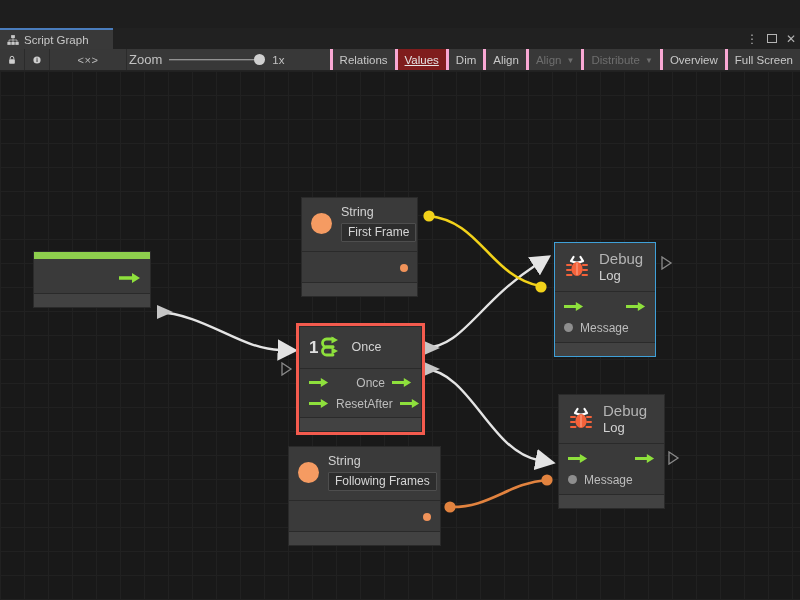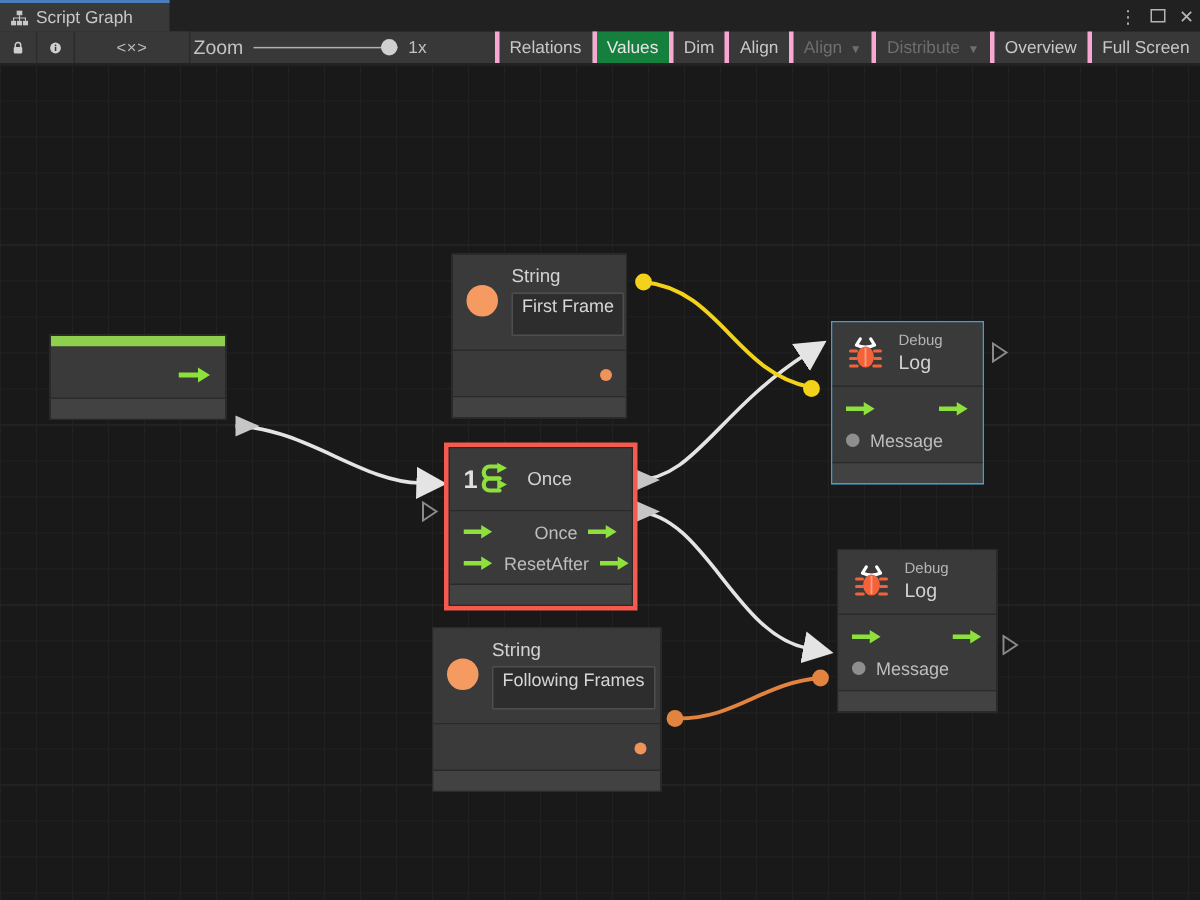--- a/index.html
+++ b/index.html
@@ -2,21 +2,21 @@
 <html><head>
 <meta charset="utf-8">
 <style>
   * { box-sizing: border-box; margin: 0; padding: 0; }
   html, body {
     width: 800px; height: 600px;
     background: #1e1e1e;
     font-family: "Liberation Sans", sans-serif;
     overflow: hidden;
   }
-  #app { position: relative; width: 800px; height: 448px; }
+  #app { position: relative; width: 800px; height: 448px; margin-top: 28px; }
 
   
   .tabbar {
     position: absolute; left: 0; top: 0; width: 800px; height: 21px;
     background: #212121;
     display: flex; align-items: stretch;
   }
   .tab {
     position: relative;
     display: flex; align-items: center; gap: 5px;
@@ -58,21 +58,21 @@
   .slider { position: relative; width: 96px; height: 12px; display: flex; align-items: center; }
   .slider-track { position:absolute; left:0; right:0; top:50%; height:1.5px; background:#b0b0b0; transform: translateY(-50%); }
   .slider-knob { position:absolute; right:0; width:11px; height:11px; border-radius:50%; background:#d0d0d0; }
   .zoom-val { color: #c2c2c2; font-size: 11.5px; }
   .tb-right { margin-left: auto; display: flex; align-items: stretch; }
   .tb-item {
     display:flex; align-items:center; padding: 0 7px;
     border-left: 3px solid #f9a8d4;
     color: #c8c8c8; font-size: 11.5px; white-space: nowrap;
   }
-  .tb-item.active { background: #15803d; color: #e6e6e6; }
+  .tb-item.active { background: #7f1d1d; color: #e6e6e6; text-decoration: underline; }
   .tb-item.disabled { color: #6e6e6e; }
   .caret { margin-left: 5px; font-size: 8px; position: relative; top: 1px; }
 
   
   .canvas {
     position: absolute; left: 0; top: 43px; width: 800px; height: 557px;
     background-color: #191919;
     background-image:
       linear-gradient(to right, #212121 1px, transparent 1px),
       linear-gradient(to bottom, #212121 1px, transparent 1px),
@@ -94,35 +94,35 @@
   }
   .node-accent { height: 7px; width: 100%; }
   .node-head {
     display: flex; align-items: center; gap: 9px;
     padding: 7px 9px 8px 9px;
     background: #3a3a3a;
     border-bottom: 1px solid #2a2a2a;
   }
   .node-head-txt { display: flex; flex-direction: column; line-height: 1.18; }
   .node-title { font-size: 12.5px; color: #d2d2d2; }
-  .node-sub { font-size: 10px; color: #b4b4b4; }
+  .node-sub { font-size: 15px; color: #b4b4b4; }
   .node-body { background: #3a3a3a; padding: 5px 0 4px 0; border-bottom: 1px solid #2a2a2a; }
   .node-foot { height: 13px; background: #424242; }
   .port-row { display: flex; align-items: center; justify-content: space-between; height: 21px; padding: 0 9px; }
   .port-left { display: flex; align-items: center; gap: 7px; }
   .port-right { display: flex; align-items: center; gap: 7px; margin-left: auto; }
   .port-label { font-size: 12px; color: #bdbdbd; }
   .dot { width: 9px; height: 9px; border-radius: 50%; background: #8e8e8e; flex: none; }
   .dot.orange { background: #f0935a; }
   .dot.orange-sm { width: 8px; height: 8px; }
   .bigdot { width: 21px; height: 21px; border-radius: 50%; background: #f59b62; flex: none; }
   .strfield {
     background: #2d2d2d; border: 1px solid #4e4e4e;
     color: #d6d6d6; font-size: 12px;
-    padding: 1px 6px 12px 6px; border-radius: 1px;
+    padding: 1px 6px 2px 6px; border-radius: 1px;
     white-space: nowrap;
   }
   .sel-once { outline: 3px solid #f45b4e; outline-offset: 0px; }
   .sel-blue { border: 1px solid #3fa0d8 !important; }
 </style>
 </head>
 <body>
 
 <div id="app">
 

